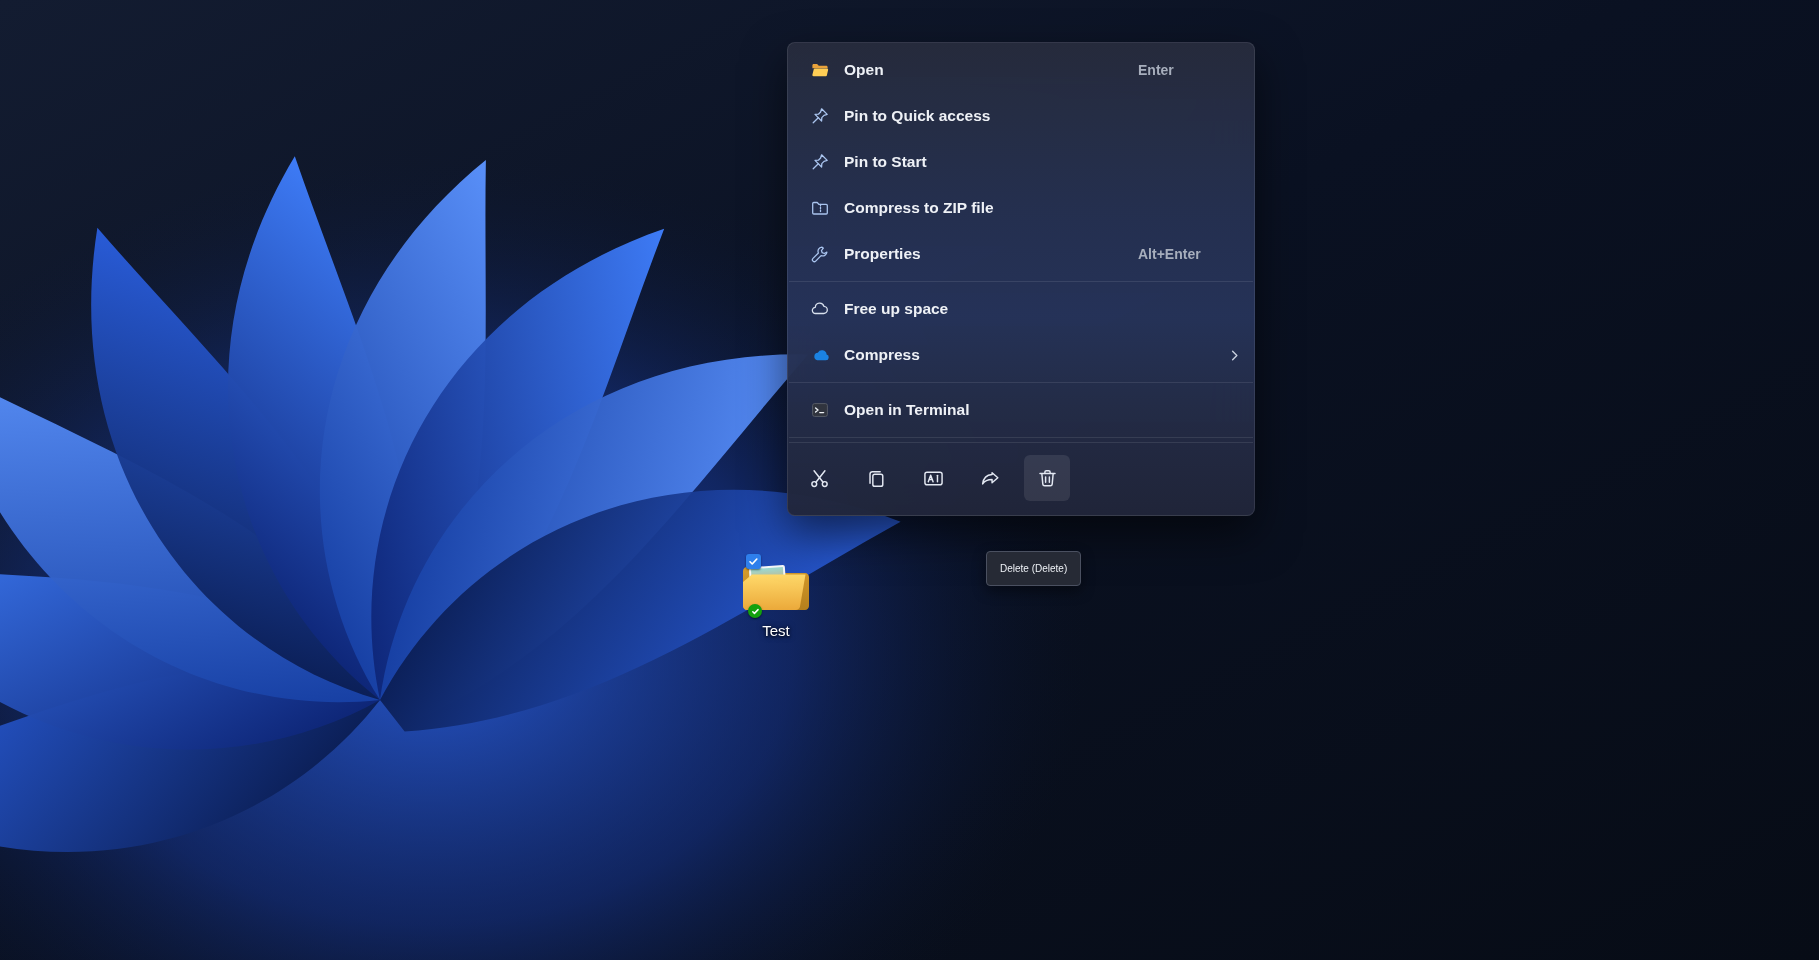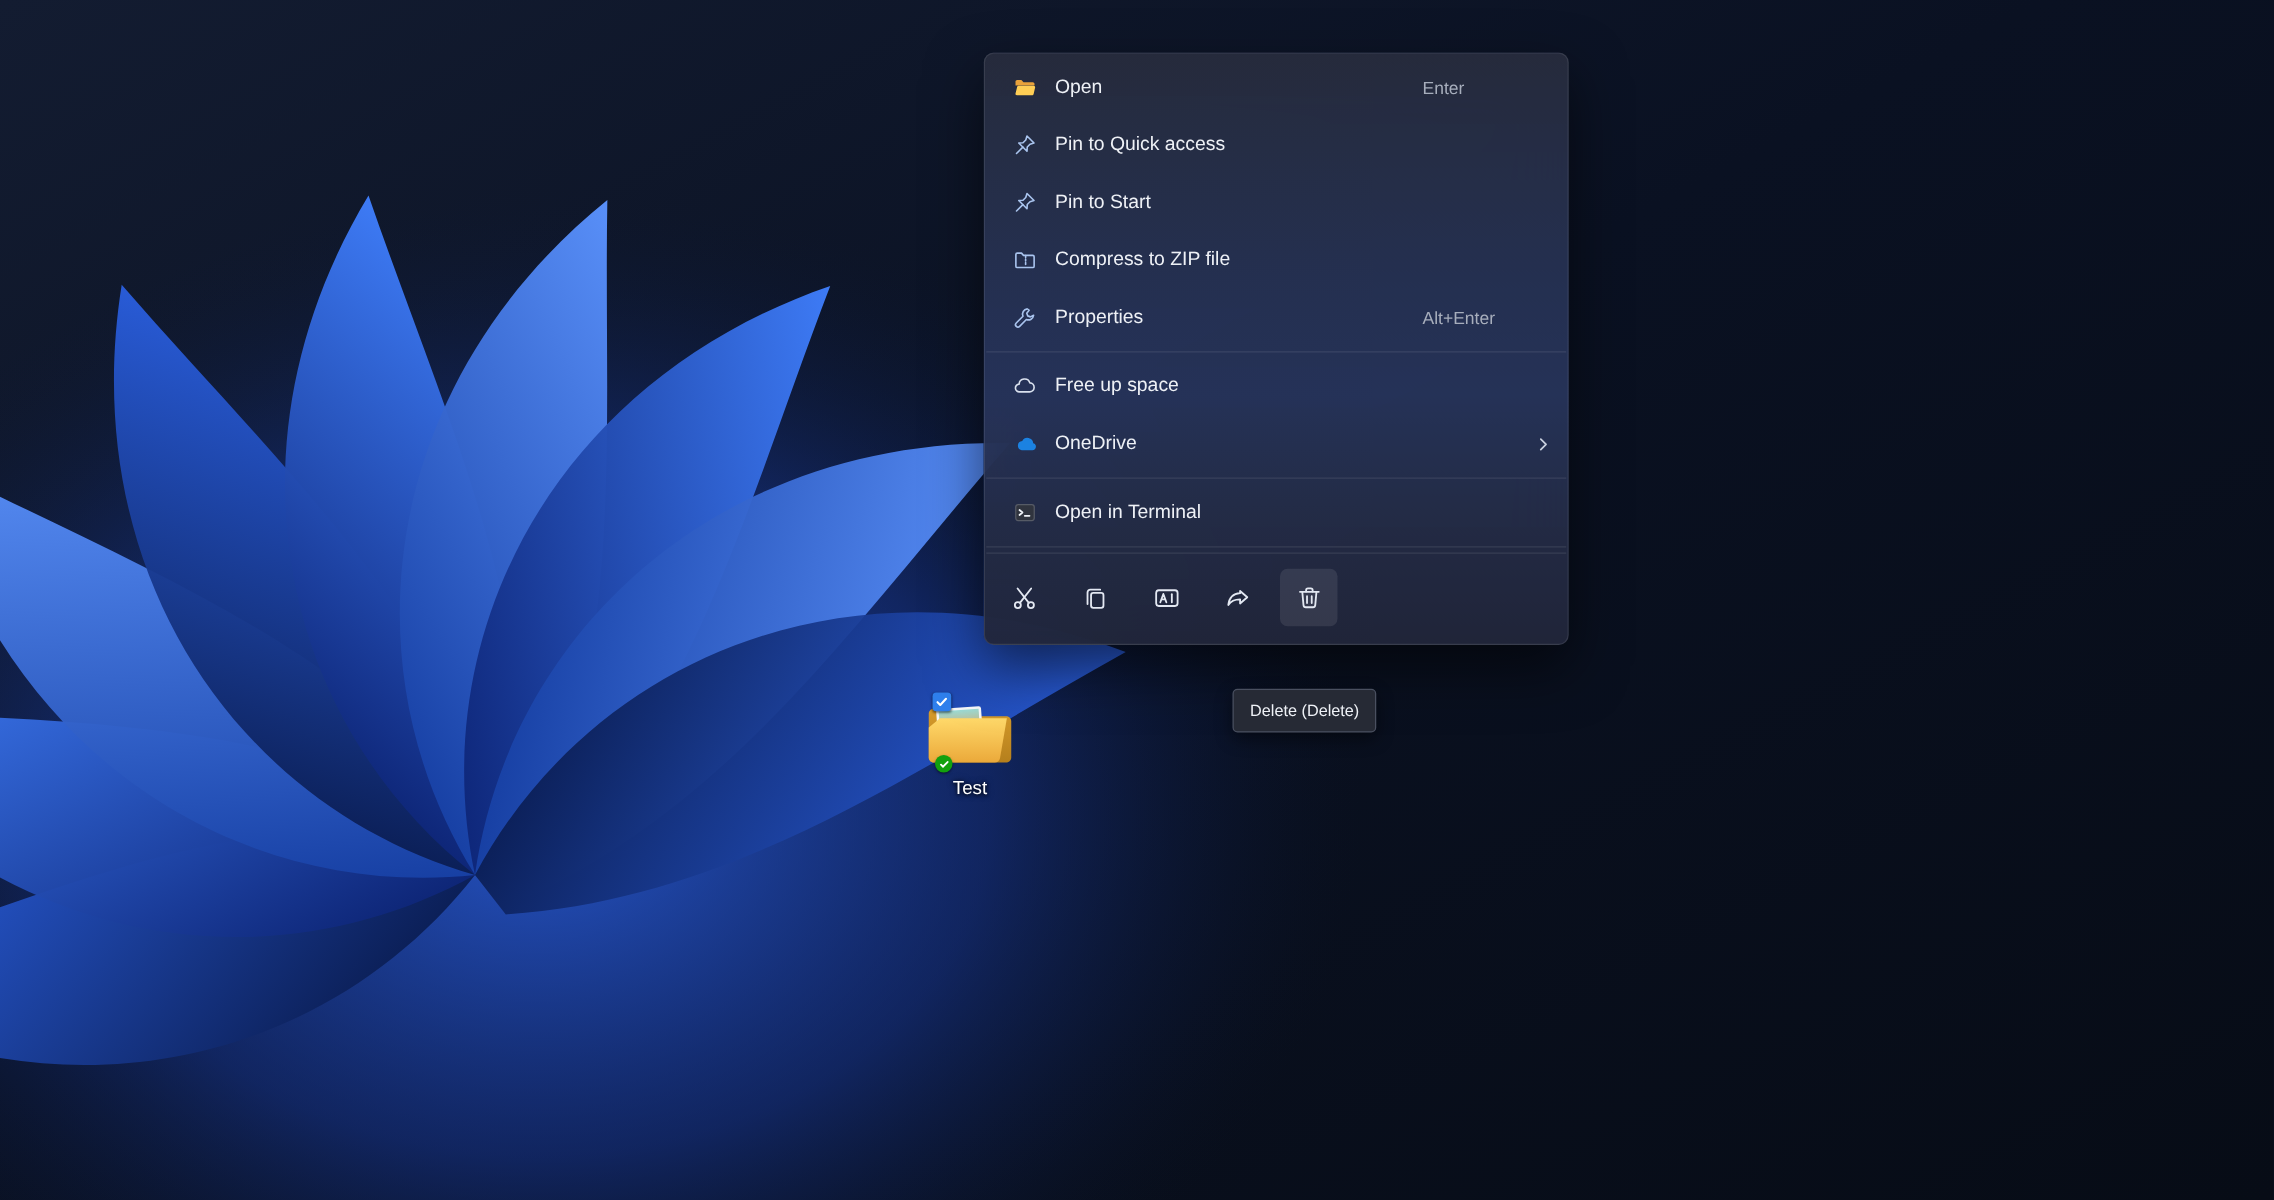--- a/index.html
+++ b/index.html
@@ -42,21 +42,21 @@
     border-radius:8px;
     background:linear-gradient(180deg,
       rgba(39,44,61,0.96) 0%,
       rgba(39,50,84,0.93) 38%,
       rgba(40,53,92,0.92) 58%,
       rgba(37,45,72,0.94) 78%,
       rgba(33,38,58,0.96) 100%);
     border:1px solid rgba(255,255,255,0.09);
     box-shadow:0 18px 44px rgba(0,0,0,0.55);
     backdrop-filter: blur(26px) saturate(1.15);
-    padding-top:4px; overflow:hidden;
+    padding-top:4px; overflow:hidden;font-weight:bold;
   }
   .menu-item {
     display:flex; align-items:center; height:46px;
     padding:0 12px 0 22px; color:#eef1f6; font-size:15.5px; cursor:default;
   }
   .mi-icon { width:20px; height:20px; flex:0 0 auto; margin-right:14px; display:flex; align-items:center; }
   .mi-icon svg { width:20px; height:20px; }
   .mi-label { flex:0 0 294px; white-space:nowrap; overflow:hidden; }
   .mi-shortcut { flex:1; font-size:14px; color:#a7aebc; white-space:nowrap; }
   .mi-chevron { margin-left:auto; display:flex; }
@@ -68,21 +68,21 @@
     display:flex; align-items:center; justify-content:center; cursor:default;
   }
   .tb-btn.active { background:rgba(255,255,255,0.09); }
   .tb-btn svg { width:23px; height:23px; }
 
   
   .tooltip {
     position:absolute; left:986px; top:551px; height:35px; z-index:5;
     display:flex; align-items:center; padding:0 13px;
     background:#262a35; border:1px solid #4a5060; border-radius:4px;
-    color:#eef1f6; font-size:13px;
+    color:#eef1f6; font-size:10px;
     box-shadow:0 5px 14px rgba(0,0,0,0.45);
     white-space:nowrap;
   }
 </style>
 </head>
 <body>
 
 <div class="desktop">
   <svg class="wallpaper-svg" width="1819" height="960" viewBox="0 0 1819 960" preserveAspectRatio="none">
     <defs>
@@ -239,21 +239,21 @@
     <span class="mi-label">Free up space</span>
     <span class="mi-shortcut"></span>
   </div>
 
   <div class="menu-item">
     <span class="mi-icon">
       <svg viewBox="0 0 20 20">
         <path fill="#1b82e2" d="M7.3 15.2h8.6a2.9 2.9 0 0 0 .7-5.7 4.7 4.7 0 0 0-8.8-1.8 3.8 3.8 0 0 0-.5 7.5z"></path>
       </svg>
     </span>
-    <span class="mi-label">OneDrive</span>
+    <span class="mi-label">Compress</span>
     <span class="mi-shortcut"></span>
     <span class="mi-chevron">
       <svg viewBox="0 0 16 16" width="15" height="15">
         <path d="M6 3.5L10.5 8 6 12.5" fill="none" stroke="#c8d0de" stroke-width="1.5" stroke-linecap="round" stroke-linejoin="round"></path>
       </svg>
     </span>
   </div>
 
   <div class="separator"></div>
 

